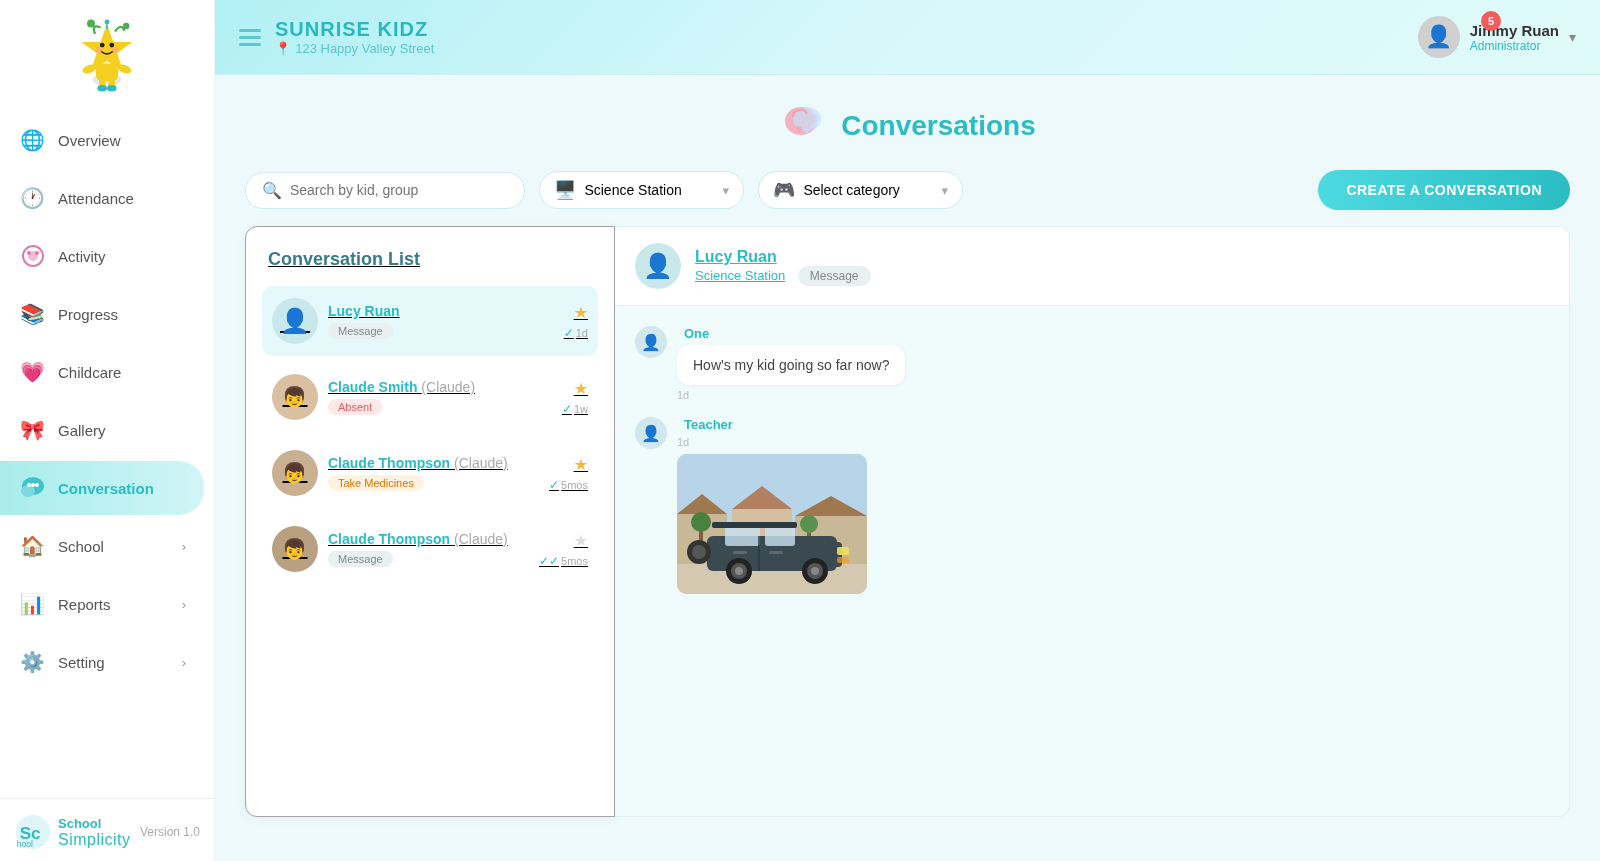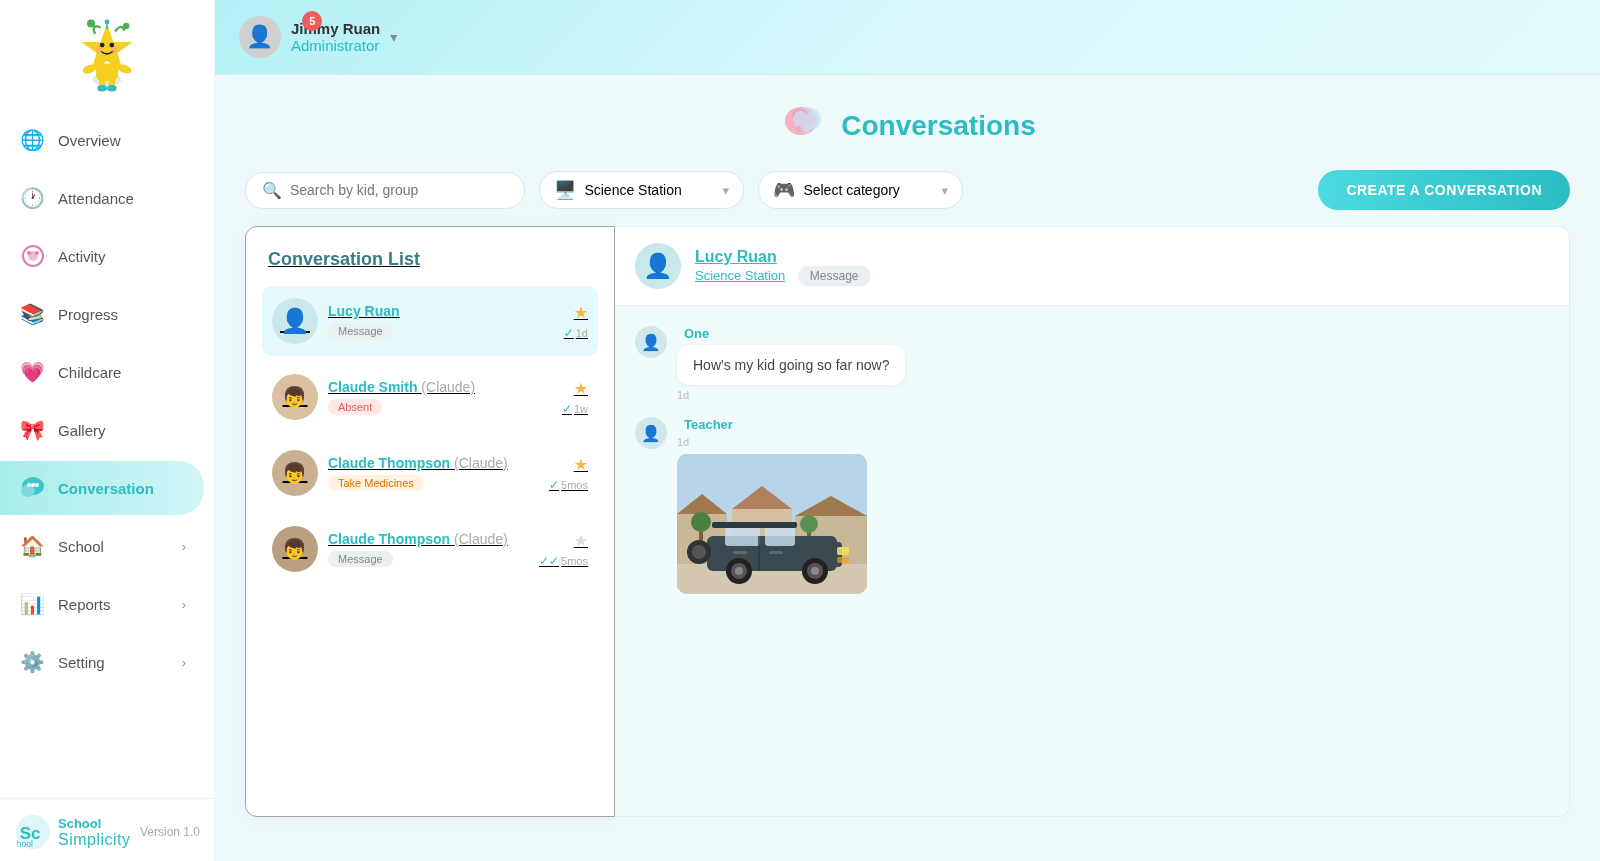--- a/index.html
+++ b/index.html
@@ -161,21 +161,21 @@
       height: 42px;
       border-radius: 50%;
       background: #d0d0d0;
       display: flex;
       align-items: center;
       justify-content: center;
       overflow: hidden;
     }
     .user-info { text-align: left; }
     .user-name { font-size: 15px; font-weight: 700; color: #333; }
-    .user-role { font-size: 15px; color: #2bbcc4; }
+    .user-role { font-size: 12px; color: #2bbcc4; }
     .dropdown-arrow { color: #888; font-size: 14px; cursor: pointer; }
 
     
     .content {
       flex: 1;
       padding: 0;
       overflow: hidden;
       background: #edf9fb;
     }
 
@@ -583,20 +583,34 @@
         <div style="font-size:16px;color:#2bbcc4;letter-spacing:0.5px;text-align:center;">Simplicity</div>
       </div>
     </div>
     <span class="ss-version">Version 1.0</span>
   </div>
 </div>
 
 <div class="main">
 
   <div class="header">
+    <div class="header-left">
+      <div class="hamburger">
+        <span></span>
+        <span></span>
+        <span></span>
+      </div>
+      <div class="header-school-info">
+        <div class="header-school-name">SUNRISE KIDZ</div>
+        <div class="header-address">
+          <span>📍</span>
+          <span>123 Happy Valley Street</span>
+        </div>
+      </div>
+    </div>
     <div class="header-right">
       <div class="notification-badge">5</div>
       <div class="avatar-circle">
         <span style="font-size:22px;color:#aaa;">👤</span>
       </div>
       <div class="user-info">
         <div class="user-name">Jimmy Ruan</div>
         <div class="user-role">Administrator</div>
       </div>
       <span class="dropdown-arrow">▾</span>

